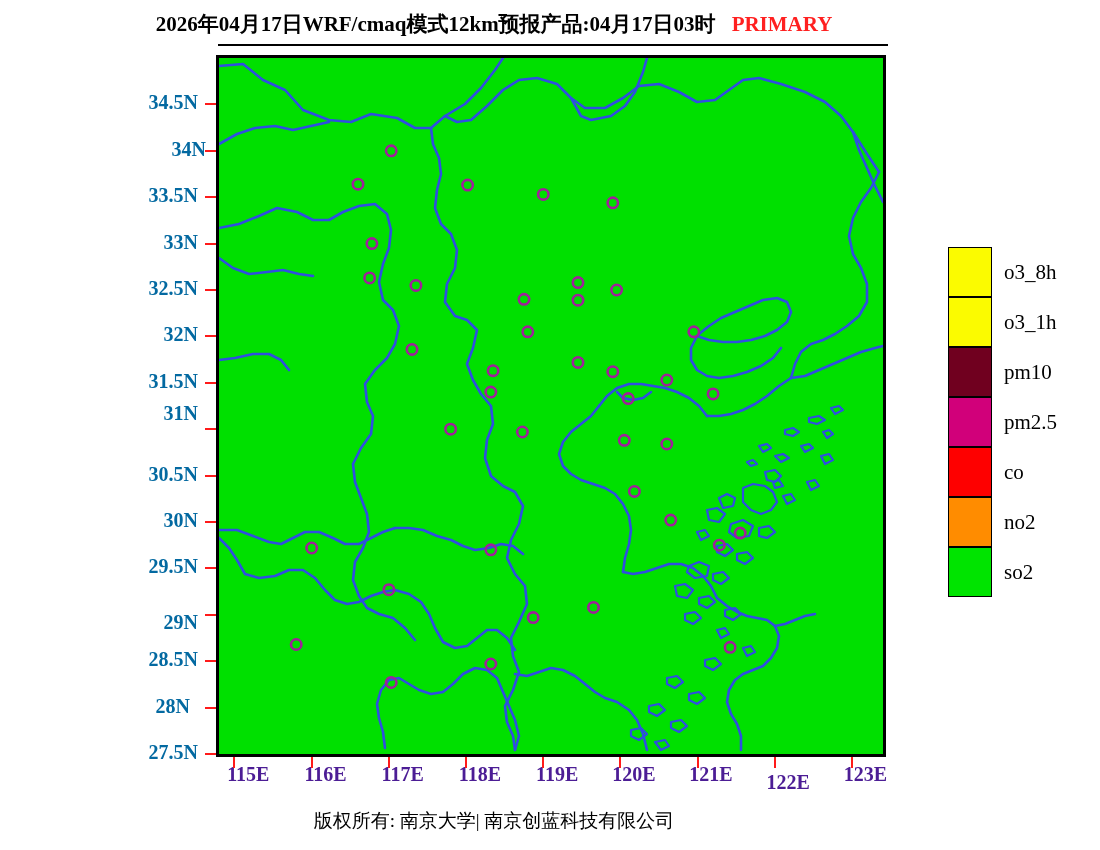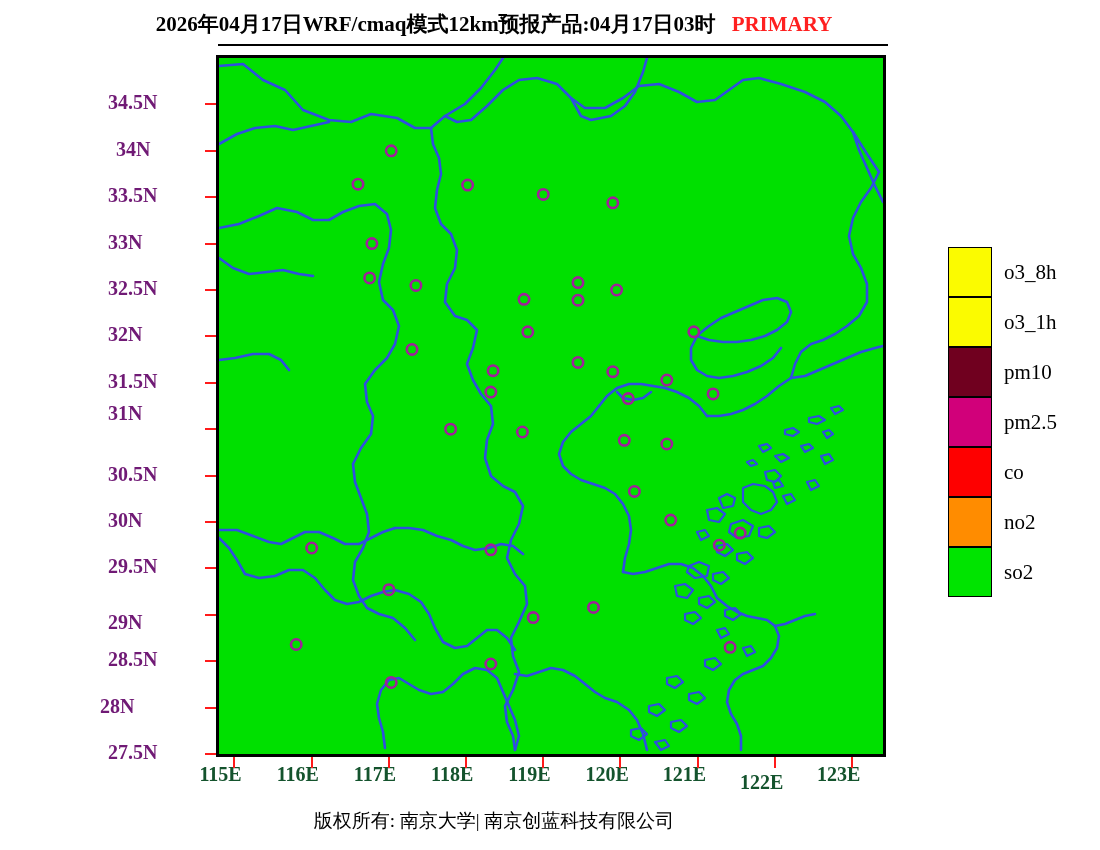--- a/index.html
+++ b/index.html
@@ -27,27 +27,27 @@
     left:216px;top:55px;width:670px;height:702px;
     background:#00e000;
     border:3px solid #000000;
     box-sizing:border-box;
     overflow:hidden;
   }
   #map-svg{position:absolute;left:0;top:0;}
 
   
   .ylab{
-    color:#701a75;font-size:20px;font-weight:bold;
-    text-align:left;width:90px;white-space:nowrap;
+    color:#0369a1;font-size:20px;font-weight:bold;
+    text-align:right;width:90px;white-space:nowrap;
     font-family:"Liberation Serif", serif;
   }
   .xlab{
-    color:#14532d;font-size:20px;font-weight:bold;
-    text-align:left;width:70px;white-space:nowrap;
+    color:#4c1d95;font-size:20px;font-weight:bold;
+    text-align:right;width:70px;white-space:nowrap;
     font-family:"Liberation Serif", serif;
   }
   .ytick{background:#ff1a1a;height:2px;width:11px;}
   .xtick{background:#ff1a1a;width:2px;height:11px;}
 
   
   #legend{left:948px;top:247px;}
   .leg-row{position:relative;height:50px;}
   .leg-swatch{
     position:absolute;left:0;top:0;width:44px;height:50px;

